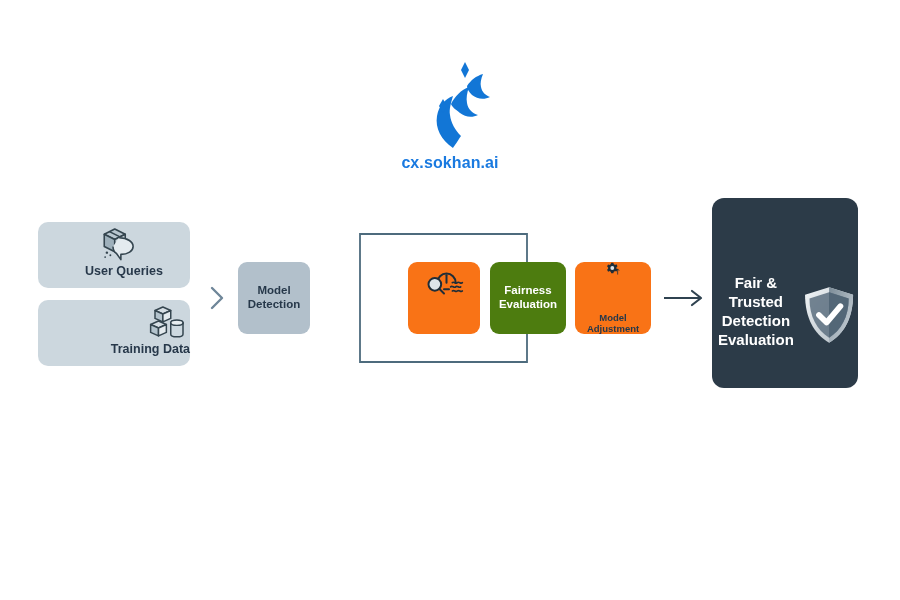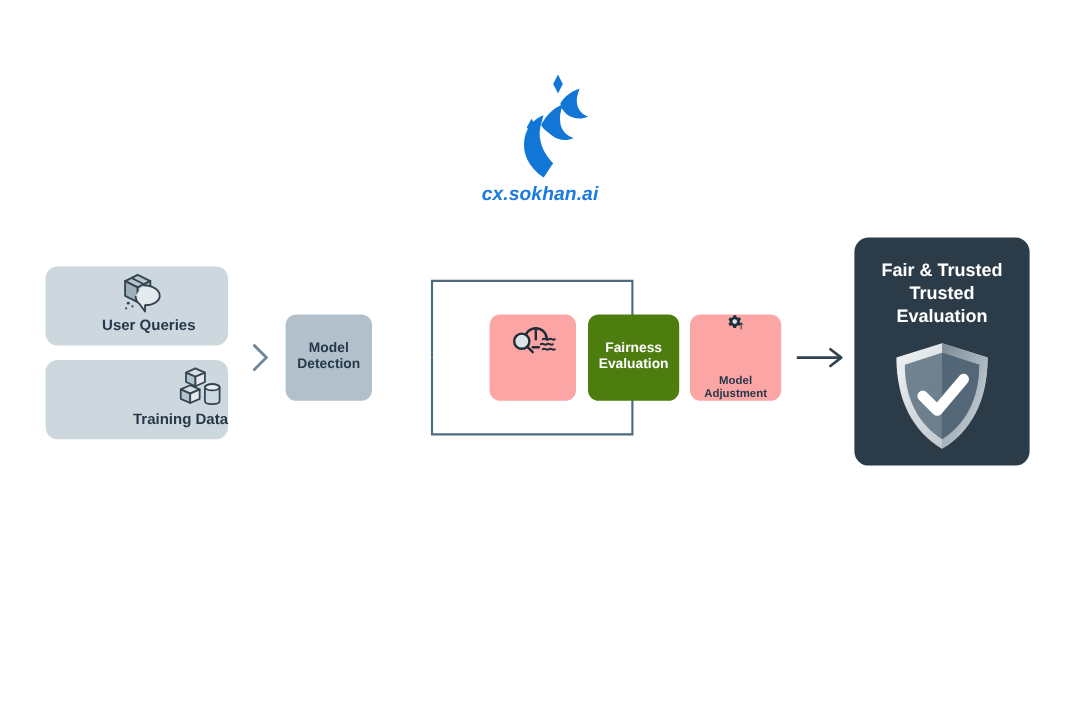--- a/index.html
+++ b/index.html
@@ -16,21 +16,20 @@
     position: relative;
   }
 
   
   #brand {
     position: absolute;
     left: 0;
     top: 60px;
     width: 900px;
     text-align: center;
-    font-style: italic;
   }
   #brand .mark {
     display: block;
     margin: 0 auto;
     width: 110px;
     height: 90px;
   }
   #brand .wordmark {
     display: block;
     margin-top: 4px;
@@ -100,21 +99,21 @@
     text-align: center;
     box-sizing: border-box;
   }
   .step .lbl {
     font-size: 11.5px;
     font-weight: 600;
     line-height: 1.18;
     padding: 0 3px;
   }
   .step.tone-light { background: #b2c0cb; color: #26384a; }
-  .step.tone-pale  { background: #fca5a5; color: #26384a; gap: 35px; }
+  .step.tone-pale  { background: #f97316; color: #26384a; gap: 35px; }
   .step.tone-mid   { background: #55748a; color: #ffffff; }
   .step.tone-dark  { background: #4d7c0f; color: #ffffff; }
 
   .step.s-bias   { left: 238px; }
   .step.s-mon    { left: 320px; width: 80px; }
   .step.s-an     { left: 408px; }
   .step.s-fair   { left: 490px; width: 76px; }
   .step.s-adj    { left: 575px; width: 76px; }
 
   .step .glyph { width: 40px; height: 34px; display: block; }
@@ -125,24 +124,24 @@
   #outcome {
     position: absolute;
     left: 712px;
     top: 8px;
     width: 146px;
     height: 190px;
     border-radius: 12px;
     background: #2c3b48;
     color: #ffffff;
     display: flex;
-    flex-direction: column;
+    flex-direction: row;
     align-items: center;
     box-sizing: border-box;
-    padding-top: 18px;
+    padding-top: 36px;
   }
   #outcome .title {
     font-size: 15px;
     font-weight: bold;
     line-height: 1.28;
     text-align: center;
     padding: 0 6px;
   }
   #outcome .shield { width: 92px; height: 96px; margin-top: 8px; display: block; }
 </style>
@@ -243,21 +242,21 @@
         <path d="M35 34 L35 20"></path>
         <polyline points="31.5,23.5 35,19.6 38.5,23.5"></polyline>
       </g>
     </svg>
     <span class="lbl">Model Adjustment</span>
   </div>
 
   <div id="outcome">
     <div class="title">
       <span>Fair &amp; Trusted</span><br>
-      <span>Trusted</span><br>
+      <span>Detection</span><br>
       <span>Evaluation</span>
     </div>
     <svg class="shield" viewBox="0 0 92 96">
       <defs>
         <linearGradient id="shLeft" x1="0" y1="0" x2="1" y2="1">
           <stop offset="0" stop-color="#f2f5f7"></stop>
           <stop offset="1" stop-color="#aeb9c1"></stop>
         </linearGradient>
         <linearGradient id="shRight" x1="0" y1="0" x2="1" y2="1">
           <stop offset="0" stop-color="#7b8b97"></stop>

